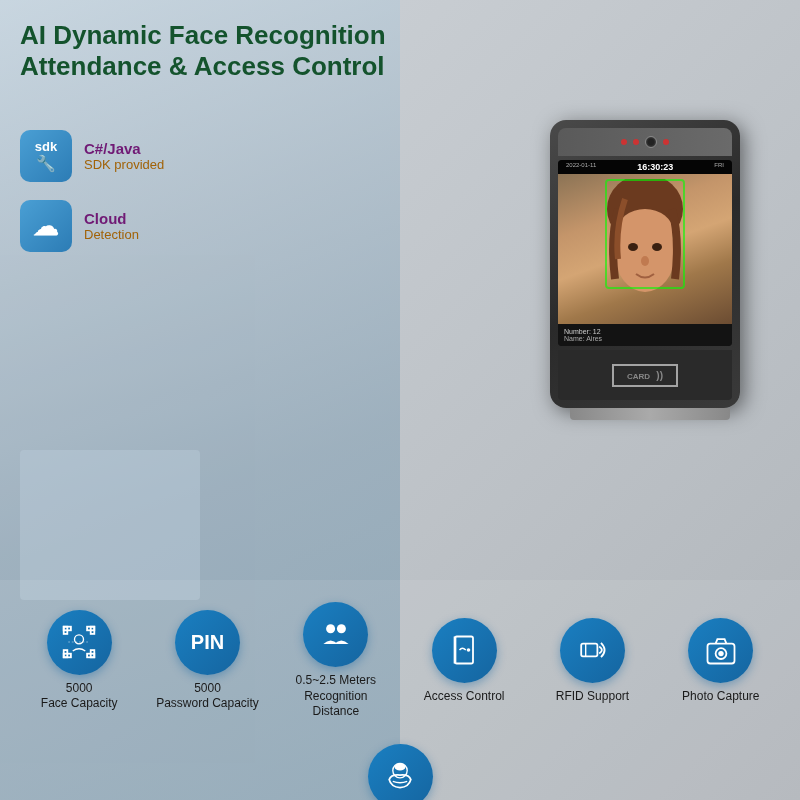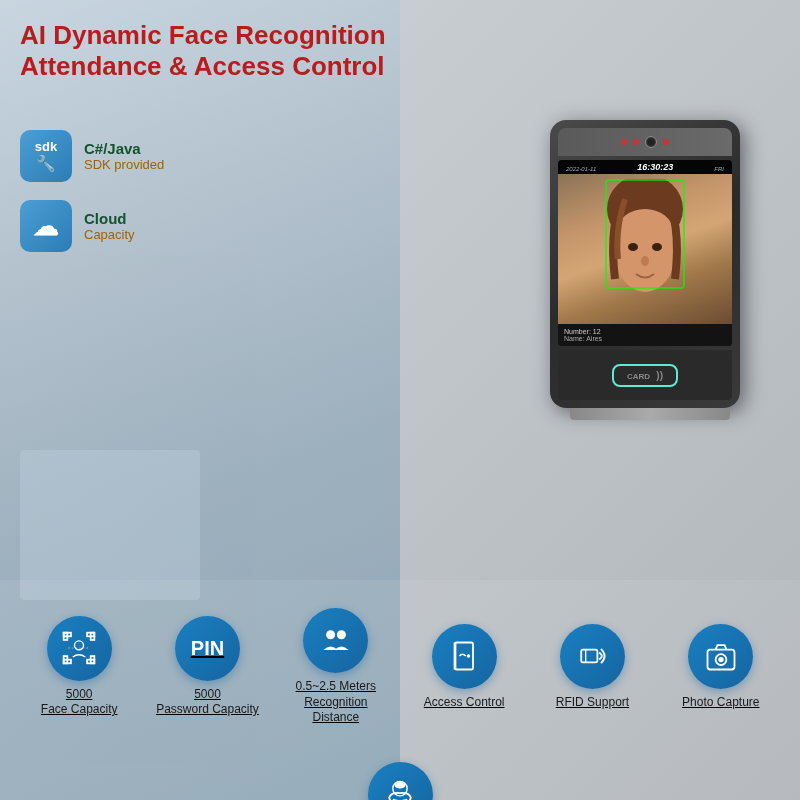--- a/index.html
+++ b/index.html
@@ -53,21 +53,21 @@
 
     
     .title-area {
       position: absolute;
       left: 20px; top: 20px;
       width: 380px;
     }
     .title-main {
       font-size: 26px;
       font-weight: bold;
-      color: #b91c1c;
+      color: #14532d;
       line-height: 1.2;
     }
 
     
     .badge-area {
       position: absolute;
       left: 20px; top: 130px;
       width: 300px;
     }
     .badge-item {
@@ -87,21 +87,21 @@
     }
     .badge-icon.sdk {
       background: linear-gradient(135deg, #4a9fd4, #2c7cb5);
     }
     .badge-icon.cloud {
       background: linear-gradient(135deg, #4a9fd4, #2c7cb5);
     }
     .badge-text-main {
       font-size: 15px;
       font-weight: bold;
-      color: #14532d;
+      color: #701a75;
     }
     .badge-text-sub {
       font-size: 13px;
       color: #a16207;
     }
 
     
     .device-container {
       position: absolute;
       right: 50px; top: 120px;
@@ -139,22 +139,21 @@
       background: #111;
       border-radius: 4px;
       overflow: hidden;
       position: relative;
     }
     .screen-info-bar {
       background: rgba(0,0,0,0.7);
       padding: 2px 8px;
       display: flex;
       justify-content: space-between;
-      align-items: flex-end;
-      font-style: italic;
+      align-items: flex-start;
     }
     .screen-date {
       font-size: 6px;
       color: #aaa;
     }
     .screen-time {
       font-size: 9px;
       color: #fff;
       font-weight: bold;
     }
@@ -182,22 +181,22 @@
     .device-card-area {
       background: #2a2a2a;
       height: 50px;
       border-radius: 0 0 4px 4px;
       display: flex;
       align-items: center;
       justify-content: center;
       margin-top: 4px;
     }
     .card-symbol {
-      border: 2px solid #5eead4;
-      border-radius: 8px;
+      border: 2px solid #a3a3a3;
+      border-radius: 0;
       padding: 4px 13px;
       color: #888;
       font-size: 8px;
       font-weight: bold;
     }
     .device-mount {
       background: linear-gradient(90deg, #888, #aaa, #888);
       height: 12px;
       width: 160px;
       margin: 0 auto;
@@ -216,23 +215,22 @@
       padding: 10px 15px;
       align-items: center;
       justify-content: space-around;
     }
 
     .feature-item {
       display: flex;
       flex-direction: column;
       align-items: center;
       width: 110px;
-      margin: 18px 4px;
+      margin: 12px 4px;
       text-align: center;
-      text-decoration: underline;
     }
     .feature-icon-circle {
       width: 65px; height: 65px;
       border-radius: 50%;
       background: linear-gradient(135deg, #1a7fc1, #1565a0);
       display: flex;
       align-items: center;
       justify-content: center;
       margin-bottom: 6px;
       box-shadow: 0 3px 10px rgba(21,101,160,0.4);
@@ -292,21 +290,21 @@
         <div class="badge-text-main">C#/Java</div>
         <div class="badge-text-sub">SDK provided</div>
       </div>
     </div>
     <div class="badge-item">
       <div class="badge-icon cloud">
         <div style="font-size:26px;">☁</div>
       </div>
       <div>
         <div class="badge-text-main">Cloud</div>
-        <div class="badge-text-sub">Capacity</div>
+        <div class="badge-text-sub">Detection</div>
       </div>
     </div>
   </div>
 
   <div class="device-container">
     <div class="device-outer">
       <div class="device-top-bar">
         <div class="sensor-dot"></div>
         <div class="sensor-dot"></div>
         <div class="camera-lens"></div>

